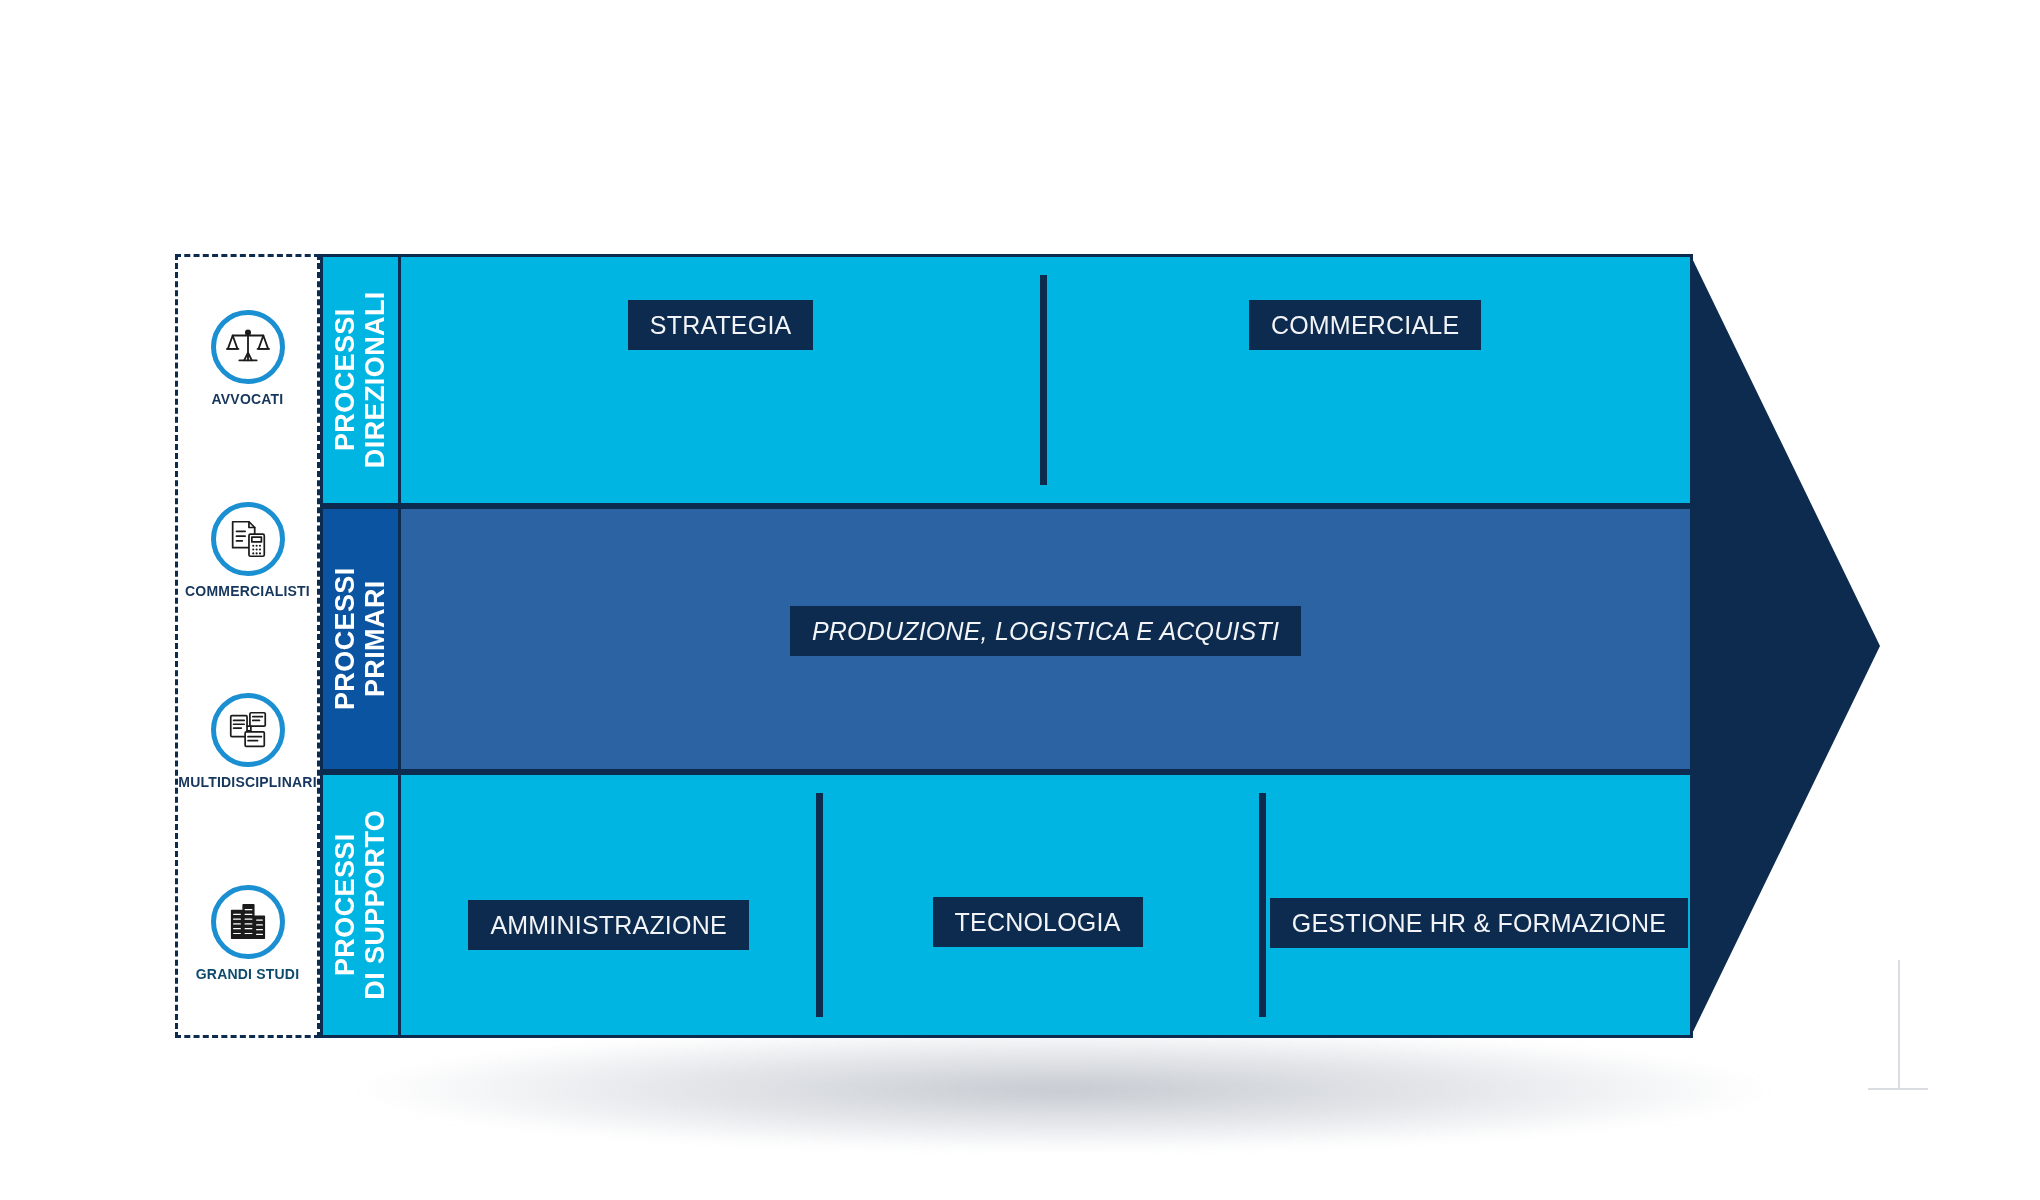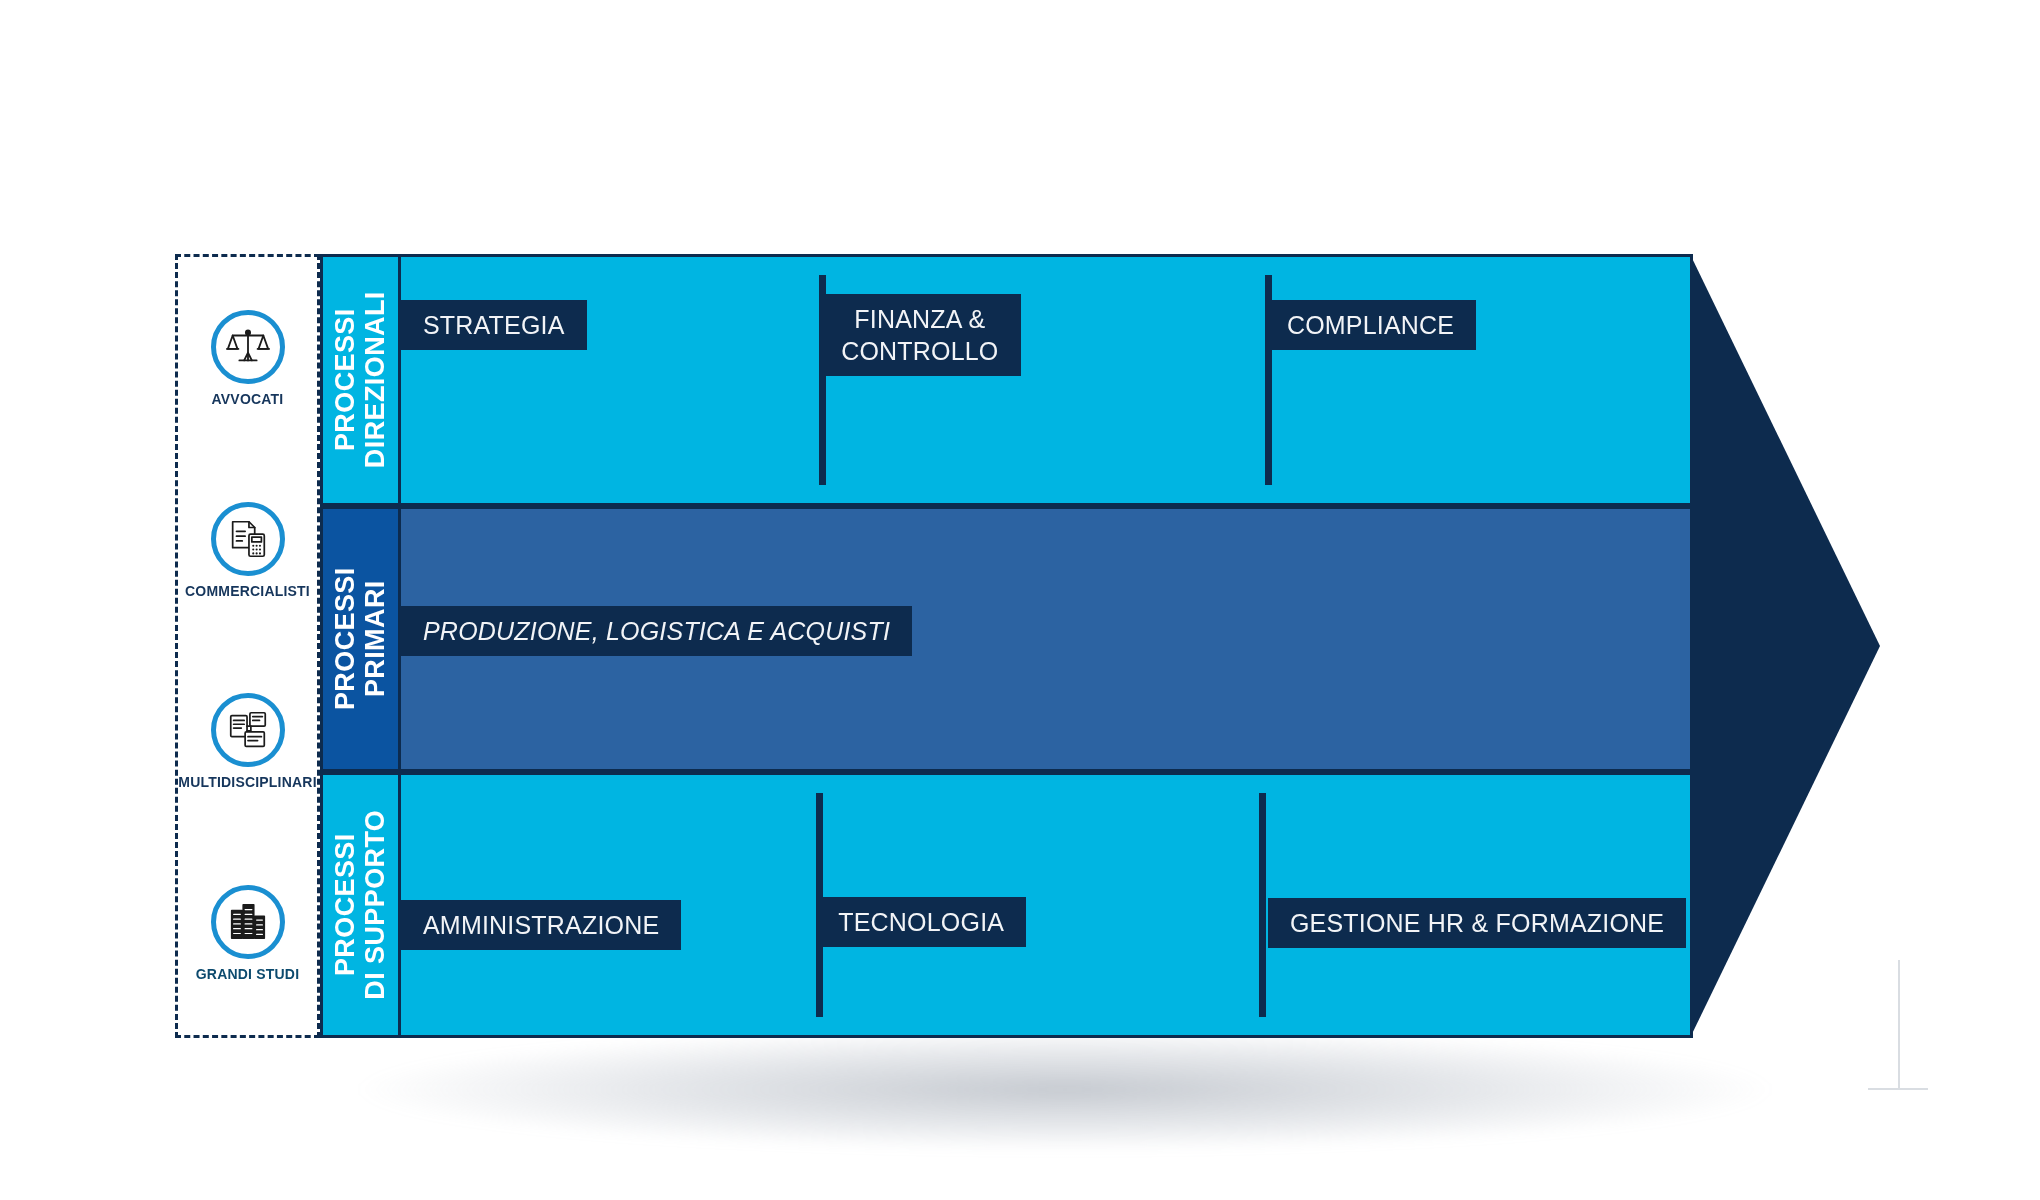--- a/index.html
+++ b/index.html
@@ -128,21 +128,21 @@
     line-height: 1.28;
     letter-spacing: 0.2px;
     text-align: center;
     padding: 9px 22px;
     white-space: pre-line;
     box-sizing: border-box;
   }
   .chip-wrap {
     width: 100%;
     display: flex;
-    justify-content: flex-start;
+    justify-content: center;
   }
 
   
   .band--direzionali .cell .chip-wrap { transform: translateY(-52px); }
   .band--primari     .cell .chip-wrap { transform: translateY(-8px); }
   .band--supporto    .cell .chip-wrap { transform: translateY(20px); }
 
   .band--direzionali .cell-0 .chip-wrap { transform: translateY(-55px); }
   .band--direzionali .cell-1 .chip-wrap { transform: translateY(-45px); }
   .band--direzionali .cell-2 .chip-wrap { transform: translateY(-55px); }
@@ -311,29 +311,23 @@
     <div class="band-label">
       <div class="band-label-text">PROCESSI
 DIREZIONALI</div>
     </div>
     <div class="band-body">
       <div class="cell cell-0" style="flex:1.21;">
         <div class="chip-wrap">
           <div class="chip">STRATEGIA</div>
         </div>
       </div>
-      <div class="cell cell-1" style="flex:1.29;">
-        <div class="chip-wrap">
-          <div class="chip">FINANZA &amp;
-CONTROLLO</div>
-        </div>
-      </div>
       <div class="cell cell-2" style="flex:1.23;">
         <div class="chip-wrap">
-          <div class="chip">COMPLIANCE</div>
+          <div class="chip">COMMERCIALE</div>
         </div>
       </div>
     </div>
   </div>
 
   <div class="band band--primari" style="width:1373px;">
     <div class="band-label">
       <div class="band-label-text">PROCESSI
 PRIMARI</div>
     </div>

